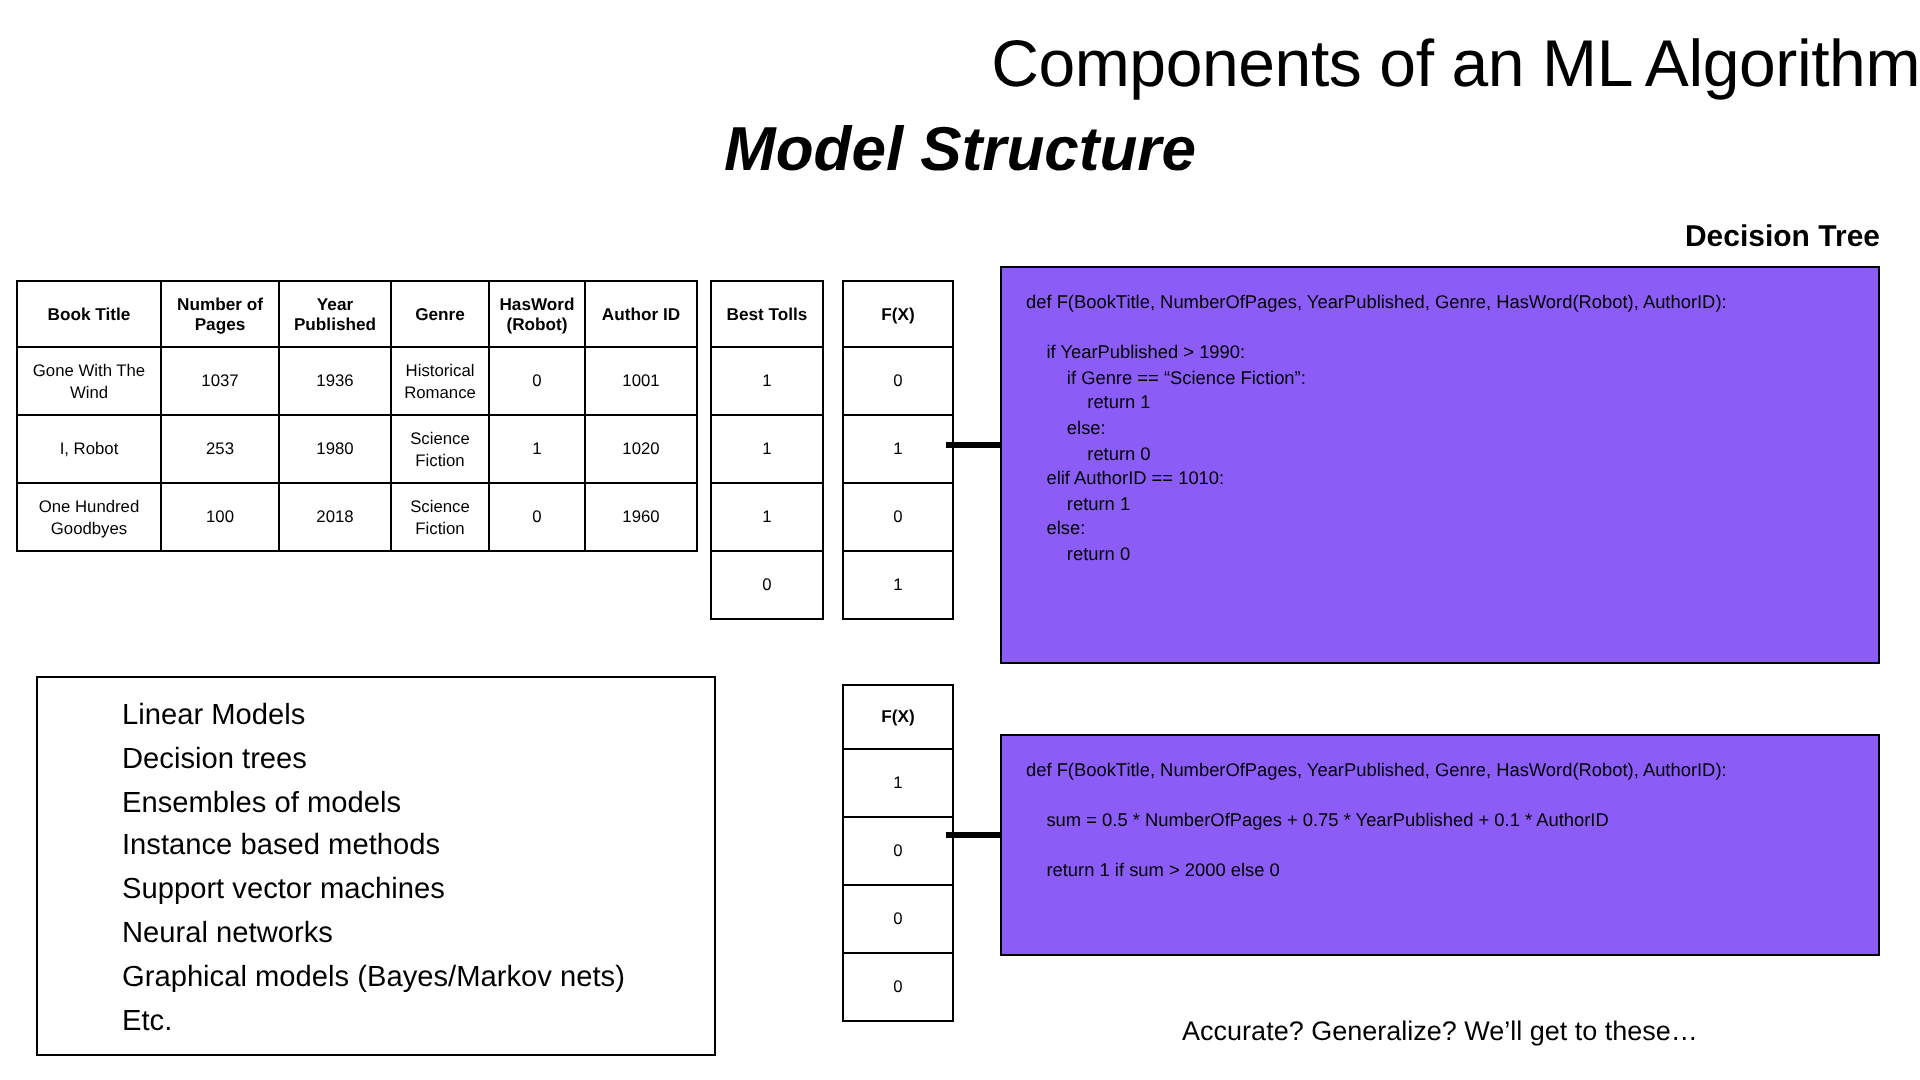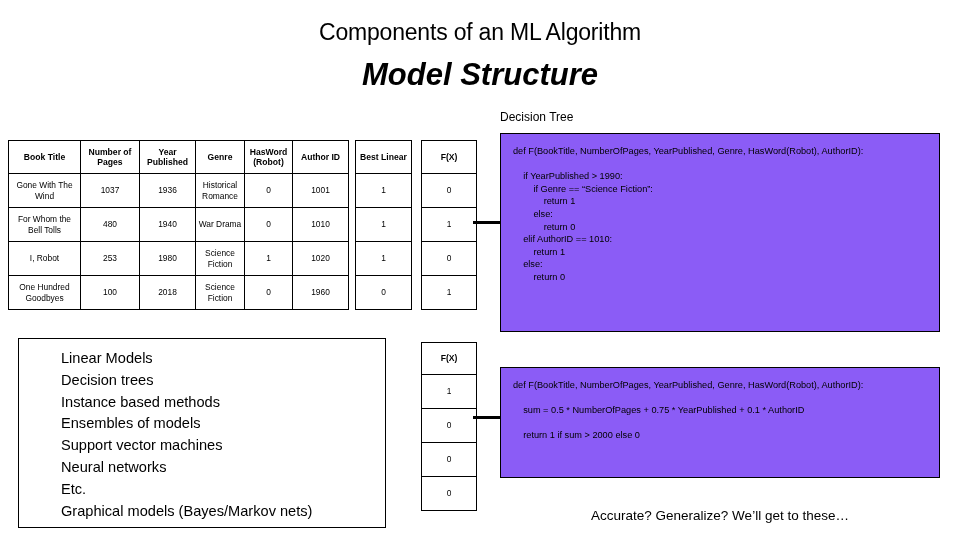--- a/index.html
+++ b/index.html
@@ -15,22 +15,22 @@
     font-family: "Liberation Sans", sans-serif;
     color: #000000;
   }
 
   
   #slide-title {
     position: absolute;
     left: 0;
     top: 12px;
     width: 960px;
-    text-align: center;
-    font-size: 23px;
+    text-align: right;
+    font-size: 33px;
     font-weight: 400;
     letter-spacing: -0.2px;
     line-height: 40px;
     white-space: nowrap;
   }
   #slide-subtitle {
     position: absolute;
     left: 0;
     top: 55px;
     width: 960px;
@@ -38,23 +38,23 @@
     font-size: 31px;
     font-weight: 700;
     font-style: italic;
     line-height: 40px;
     white-space: nowrap;
   }
 
   
   .section-heading {
     position: absolute;
-    text-align: left;
-    font-size: 12px;
-    font-weight: 400;
+    text-align: right;
+    font-size: 15px;
+    font-weight: 700;
     white-space: nowrap;
   }
   #decision-tree-heading { left: 500px; top: 110px; width: 440px; }
   #linear-model-heading  { left: 500px; top: 350px; width: 440px; margin-top: 44px; }
 
   
   .data-table {
     position: absolute;
     border-collapse: collapse;
     table-layout: fixed;
@@ -115,21 +115,21 @@
     height: 3px;
   }
   #connector-dt { left: 473px; top: 221px; width: 28px; }
   #connector-lm { left: 473px; top: 416px; width: 28px; }
 
   
   #model-list-box {
     position: absolute;
     left: 18px;
     top: 338px;
-    width: 368px;
+    width: 340px;
     height: 190px;
     border: 1.2px solid #000000;
     box-sizing: border-box;
     background: #ffffff;
   }
   #model-list {
     margin: 0;
     padding: 9px 0 0 42px;
     list-style: none;
   }
@@ -179,28 +179,20 @@
     </tr>
     <tr>
       <td>Gone With The Wind</td>
       <td>1037</td>
       <td>1936</td>
       <td>Historical Romance</td>
       <td>0</td>
       <td>1001</td>
     </tr>
     <tr>
-      <td>For Whom the Bell Tolls</td>
-      <td>480</td>
-      <td>1940</td>
-      <td>War Drama</td>
-      <td>0</td>
-      <td>1010</td>
-    </tr>
-    <tr>
       <td>I, Robot</td>
       <td>253</td>
       <td>1980</td>
       <td>Science Fiction</td>
       <td>1</td>
       <td>1020</td>
     </tr>
     <tr>
       <td>One Hundred Goodbyes</td>
       <td>100</td>
@@ -208,21 +200,21 @@
       <td>Science Fiction</td>
       <td>0</td>
       <td>1960</td>
     </tr>
   </tbody>
 </table>
 
 <table id="label-table" class="data-table">
   <tbody>
     <tr>
-      <td class="hdr">Best Linear</td>
+      <td class="hdr">Best Tolls</td>
     </tr>
     <tr>
       <td>1</td>
     </tr>
     <tr>
       <td>1</td>
     </tr>
     <tr>
       <td>1</td>
     </tr>
@@ -294,22 +286,22 @@
 
     sum = 0.5 * NumberOfPages + 0.75 * YearPublished + 0.1 * AuthorID
 
     return 1 if sum &gt; 2000 else 0</pre>
 </div>
 
 <div id="model-list-box">
   <ul id="model-list">
     <li>Linear Models</li>
     <li>Decision trees</li>
+    <li>Ensembles of models</li>
     <li>Instance based methods</li>
-    <li>Ensembles of models</li>
     <li>Support vector machines</li>
     <li>Neural networks</li>
+    <li>Graphical models (Bayes/Markov nets)</li>
     <li>Etc.</li>
-    <li>Graphical models (Bayes/Markov nets)</li>
   </ul>
 </div>
 
 <div id="footer-note">Accurate? Generalize? We’ll get to these…</div>
 
 </body></html>

